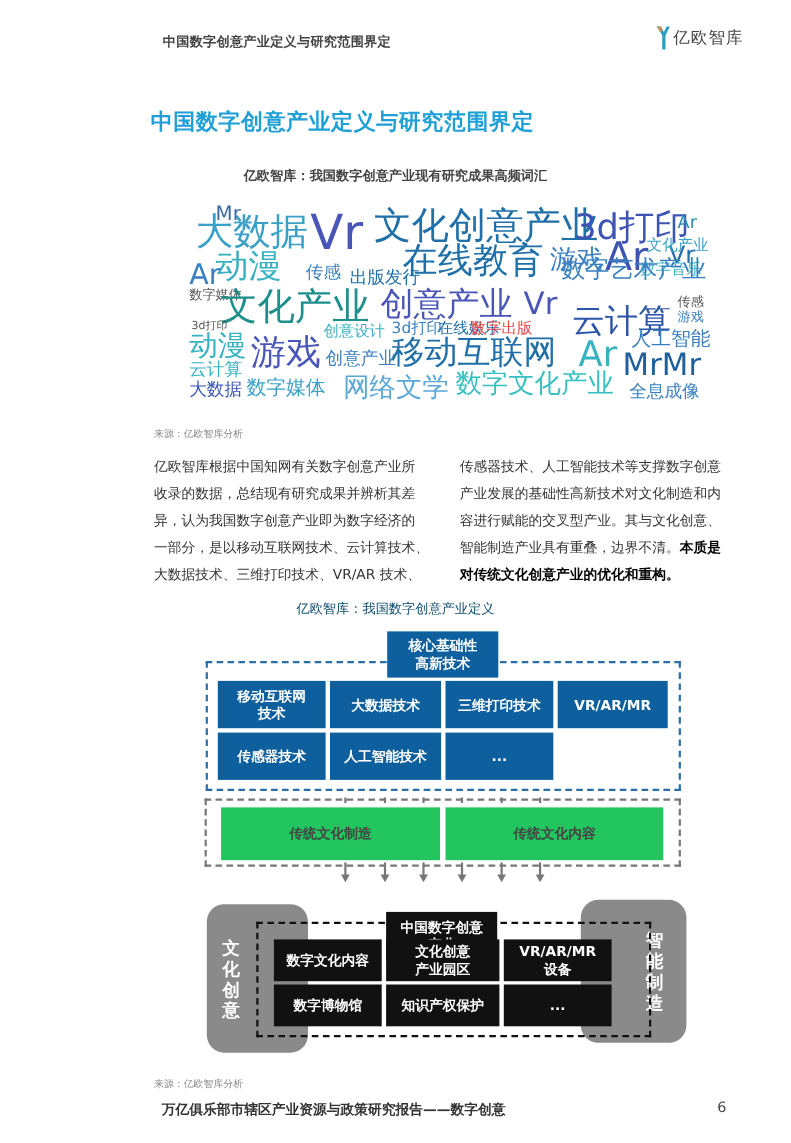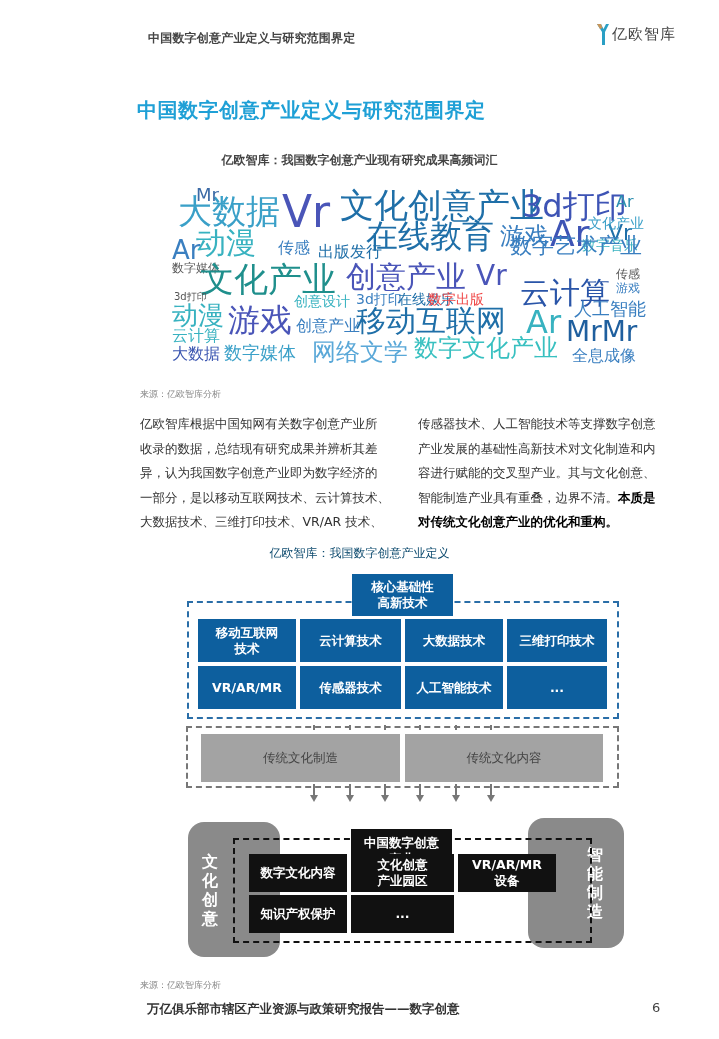--- a/index.html
+++ b/index.html
@@ -16,21 +16,21 @@
   .wc-caption { left: 0; width: 719px; text-align: center; top: 152px; font-size: 12px; font-weight: bold; color: #444; }
   .wordcloud { left: 170px; top: 182px; width: 480px; height: 190px; overflow: hidden; }
   .wordcloud span { position: absolute; white-space: nowrap; line-height: 1; }
   .source { font-size: 9px; color: #888; }
   .para { font-size: 12.5px; line-height: 24.5px; color: #333; }
   .para b { color: #000; }
   .sub-caption { left: 0; width: 719px; text-align: center; top: 545px; font-size: 12px; font-weight: normal; color: #0c4a6e; }
   .dash-box { border: 2px dashed #2a6ea8; }
   .blue-cell { background: #0d5f9e; color: #fff; font-weight: bold; font-size: 12.5px; display: flex; align-items: center; justify-content: center; text-align: center; line-height: 16px; }
   .grey-dash { border: 2px dashed #777; }
-  .grey-cell { background: #a3a3a3; color: #444; font-weight: normal; font-size: 12.5px; display: flex; align-items: center; justify-content: center; }
+  .grey-cell { background: #22c55e; color: #444; font-weight: bold; font-size: 12.5px; display: flex; align-items: center; justify-content: center; }
   .arrow { width: 0; height: 0; border-left: 4px solid transparent; border-right: 4px solid transparent; border-top: 7px solid #777; }
   .arrow-line { width: 1.5px; background: #777; }
   .side-pill { background: #8a8a8a; border-radius: 16px; color: #fff; font-weight: bold; font-size: 16px; display: flex; align-items: center; justify-content: center; line-height: 19px; text-align: center; }
   .black-dash { border: 2px dashed #111; }
   .black-cell { background: #111; color: #fff; font-weight: bold; font-size: 12.5px; display: flex; align-items: center; justify-content: center; text-align: center; line-height: 16px; }
   .footer-title { left: 147px; top: 1001px; font-size: 12.5px; font-weight: bold; color: #333; }
   .page-num { left: 652px; top: 1000px; font-size: 13px; color: #444; }
 </style>
 </head>
 <body>
@@ -114,23 +114,20 @@
 <div class="abs blue-cell" style="left:352px; top:574px; width:101px; height:42px; flex-direction:column;">
   <div>核心基础性</div>
   <div>高新技术</div>
 </div>
 <div class="abs" style="left:198px; top:619px; width:405px; height:90px; display:grid; grid-template-columns: 98px 101px 98px 100px; grid-template-rows: 43px 43px; column-gap:4px; row-gap:4px;" id="tech-grid">
     <div class="blue-cell" style="flex-direction: column;">
       <div>移动互联网</div>
       <div>技术</div>
     </div>
     <div class="blue-cell" style="flex-direction: column;">
-      <div>云计算技术</div>
-    </div>
-    <div class="blue-cell" style="flex-direction: column;">
       <div>大数据技术</div>
     </div>
     <div class="blue-cell" style="flex-direction: column;">
       <div>三维打印技术</div>
     </div>
     <div class="blue-cell" style="flex-direction: column;">
       <div>VR/AR/MR</div>
     </div>
     <div class="blue-cell" style="flex-direction: column;">
       <div>传感器技术</div>
@@ -185,20 +182,23 @@
     </div>
     <div class="black-cell" style="flex-direction: column;">
       <div>文化创意</div>
       <div>产业园区</div>
     </div>
     <div class="black-cell" style="flex-direction: column;">
       <div>VR/AR/MR</div>
       <div>设备</div>
     </div>
     <div class="black-cell" style="flex-direction: column;">
+      <div>数字博物馆</div>
+    </div>
+    <div class="black-cell" style="flex-direction: column;">
       <div>知识产权保护</div>
     </div>
     <div class="black-cell" style="flex-direction: column;">
       <div>...</div>
     </div>
   </div>
 
 <div class="abs source" style="left:140px; top:979px;">来源：亿欧智库分析</div>
 
 <div class="abs footer-title">万亿俱乐部市辖区产业资源与政策研究报告——数字创意</div>

